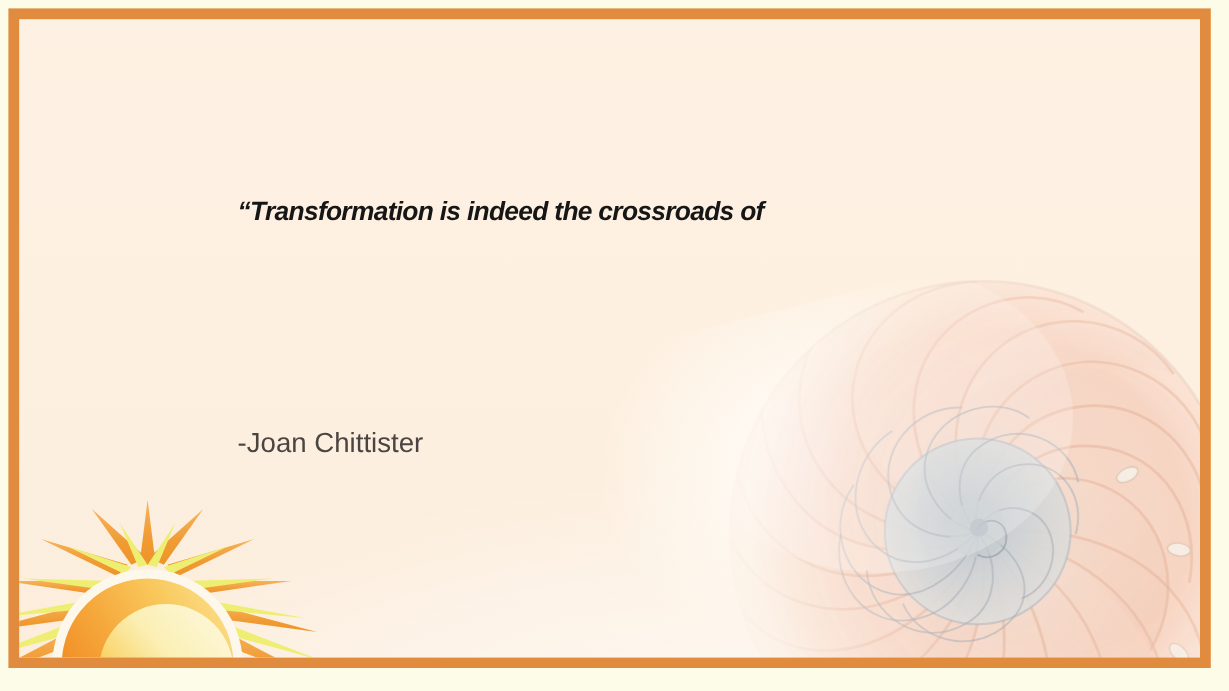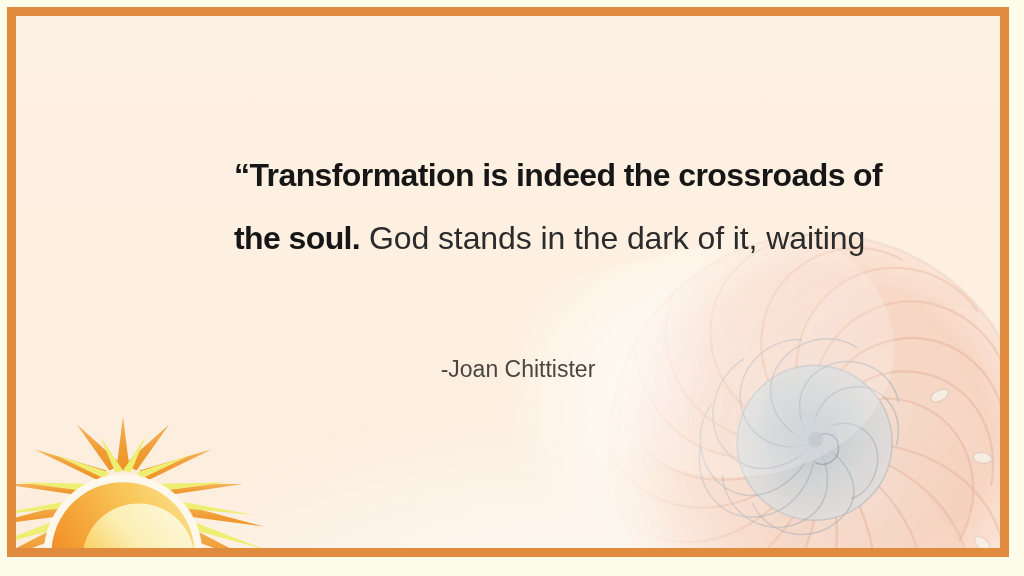--- a/index.html
+++ b/index.html
@@ -92,26 +92,26 @@
 
   
   .quote-block {
     position: absolute;
     left: 182px;
     top: 128px;
     width: 700px;
     z-index: 20;
   }
   .quote-line {
-    font-size: 32px;
+    font-size: 22px;
     line-height: 63px;
+    font-style: italic;
     color: #232323;
     white-space: nowrap;
     letter-spacing: -0.1px;
-    margin-left: 36px;
   }
   .q-bold {
     font-weight: bold;
     color: #161616;
     font-stretch: condensed;
     letter-spacing: -0.6px;
   }
   .q-reg {
     font-weight: normal;
     color: #2b2b2b;
@@ -119,21 +119,21 @@
   .q-fade {
     font-weight: normal;
     color: #5d5d55;
   }
 
   .attribution {
     position: absolute;
     left: 182px;
     top: 340px;
     width: 640px;
-    text-align: center;
+    text-align: left;
     font-size: 23px;
     color: #4a4540;
     font-style: normal;
     z-index: 21;
     white-space: nowrap;
   }
 </style>
 </head>
 <body>
 
@@ -296,23 +296,20 @@
         </g>
       </svg>
     </div>
 
     <div class="quote-block">
 
       <div class="quote-line">
         <span class="q-bold">“Transformation is indeed the crossroads of</span>
       </div>
 
-      <div class="quote-line">
-        <span class="q-bold">the soul.</span><span class="q-reg"> God stands in the dark of it, waiting</span>
-      </div>
 
 
     </div>
 
     <div class="attribution">-Joan Chittister</div>
 
   </div>
 
   <div class="slide-border"></div>
 

